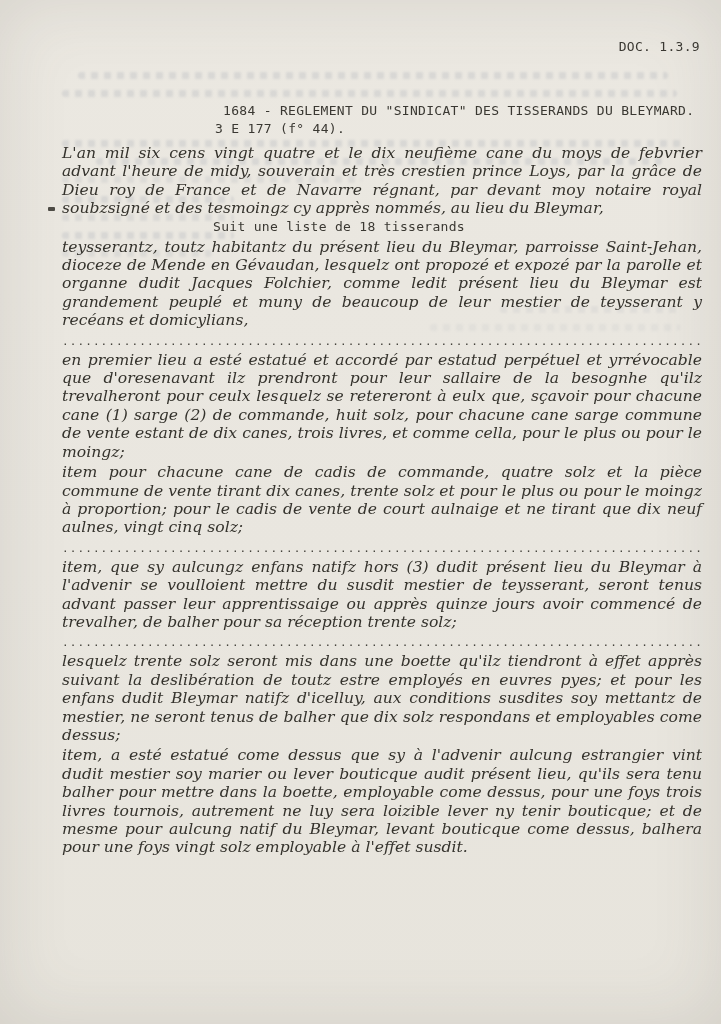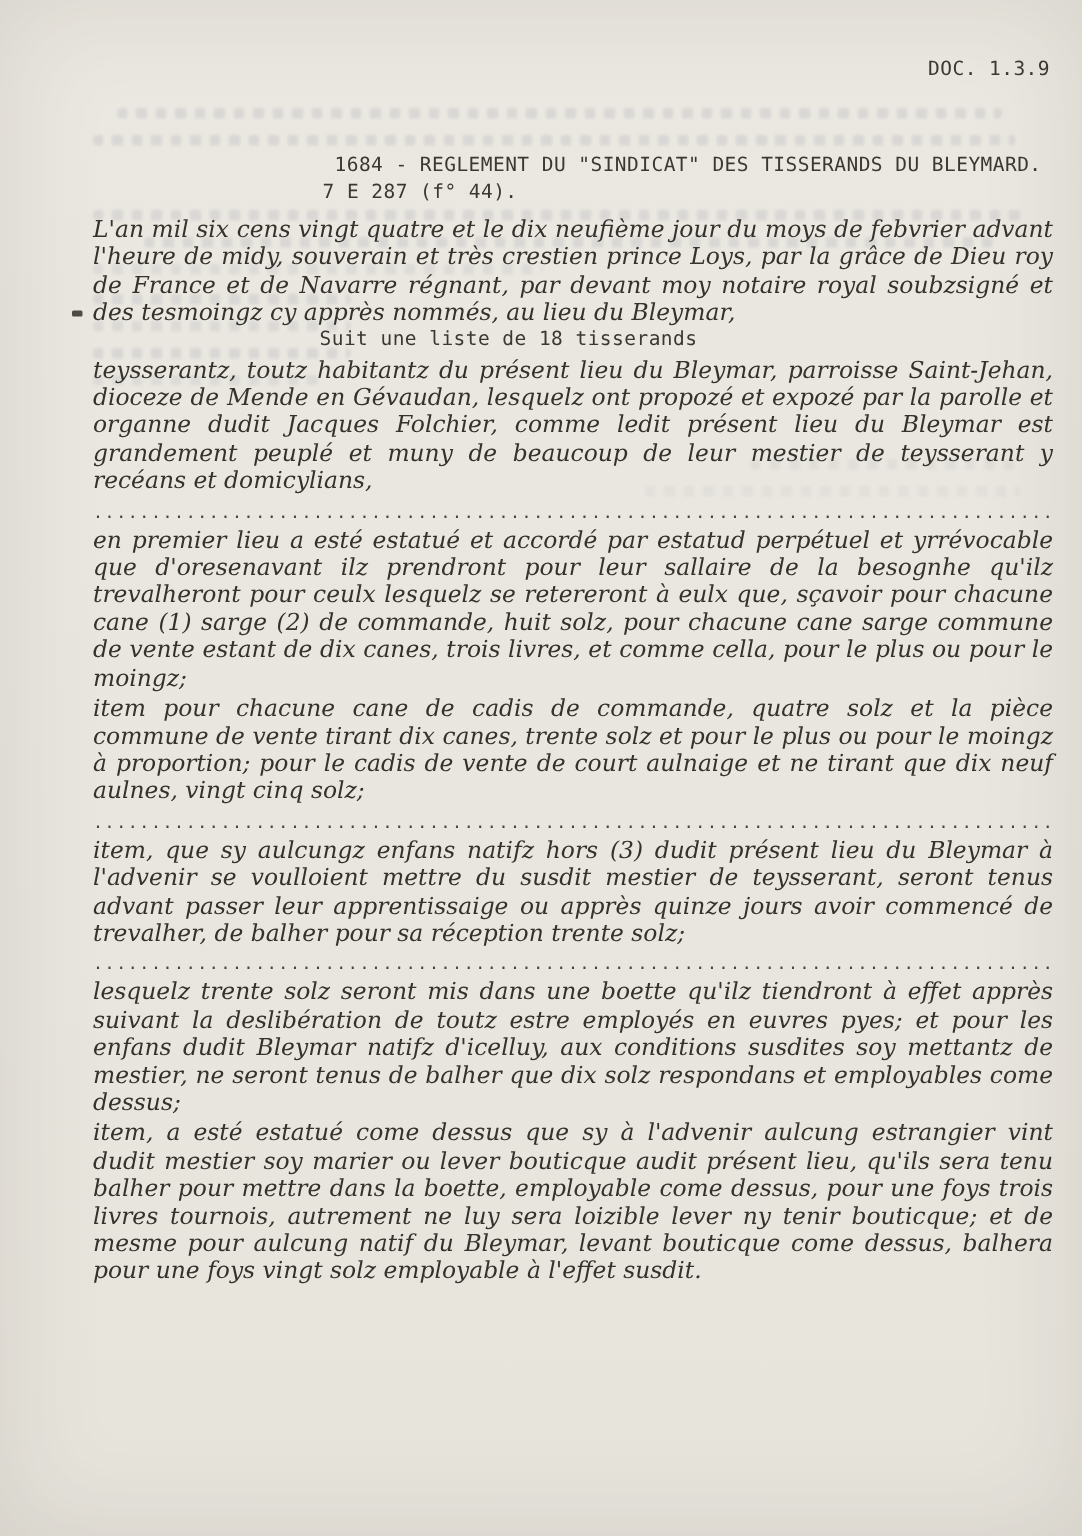--- a/index.html
+++ b/index.html
@@ -84,25 +84,25 @@
   <div class="bleed b10"></div>
   <div class="bleed b11"></div>
 
   <div class="margin-mark"></div>
 
   <div class="content">
     <div class="mono doc-ref">DOC. 1.3.9</div>
 
     <div class="title-block">
       <div class="mono title-line1">1684 - REGLEMENT DU "SINDICAT" DES TISSERANDS DU BLEYMARD.</div>
-      <div class="mono">7 E 287 (f° 44).</div>
+      <div class="mono">3 E 177 (f° 44).</div>
     </div>
 
 
-    <div class="script para">L'an mil six cens vingt quatre et le dix neufième jour du moys de febvrier advant l'heure de midy, souverain et très crestien prince Loys, par la grâce de Dieu roy de France et de Navarre régnant, par devant moy notaire royal soubzsigné et des tesmoingz cy apprès nommés, au lieu du Bleymar,</div>
+    <div class="script para">L'an mil six cens vingt quatre et le dix neufième cane du moys de febvrier advant l'heure de midy, souverain et très crestien prince Loys, par la grâce de Dieu roy de France et de Navarre régnant, par devant moy notaire royal soubzsigné et des tesmoingz cy apprès nommés, au lieu du Bleymar,</div>
 
     <div class="mono insert-note">Suit une liste de 18 tisserands</div>
 
     <div class="script para tight">teysserantz, toutz habitantz du présent lieu du Bleymar, parroisse Saint-Jehan, dioceze de Mende en Gévaudan, lesquelz ont propozé et expozé par la parolle et organne dudit Jacques Folchier, comme ledit présent lieu du Bleymar est grandement peuplé et muny de beaucoup de leur mestier de teysserant y recéans et domicylians,</div>
 
     <div class="dots">................................................................................................................</div>
 
     <div class="script para tight">en premier lieu a esté estatué et accordé par estatud perpétuel et yrrévocable que d'oresenavant ilz prendront pour leur sallaire de la besognhe qu'ilz trevalheront pour ceulx lesquelz se retereront à eulx que, sçavoir pour chacune cane (1) sarge (2) de commande, huit solz, pour chacune cane sarge commune de vente estant de dix canes, trois livres, et comme cella, pour le plus ou pour le moingz;</div>
     <div class="script para tight">item pour chacune cane de cadis de commande, quatre solz et la pièce commune de vente tirant dix canes, trente solz et pour le plus ou pour le moingz à proportion; pour le cadis de vente de court aulnaige et ne tirant que dix neuf aulnes, vingt cinq solz;</div>
 

